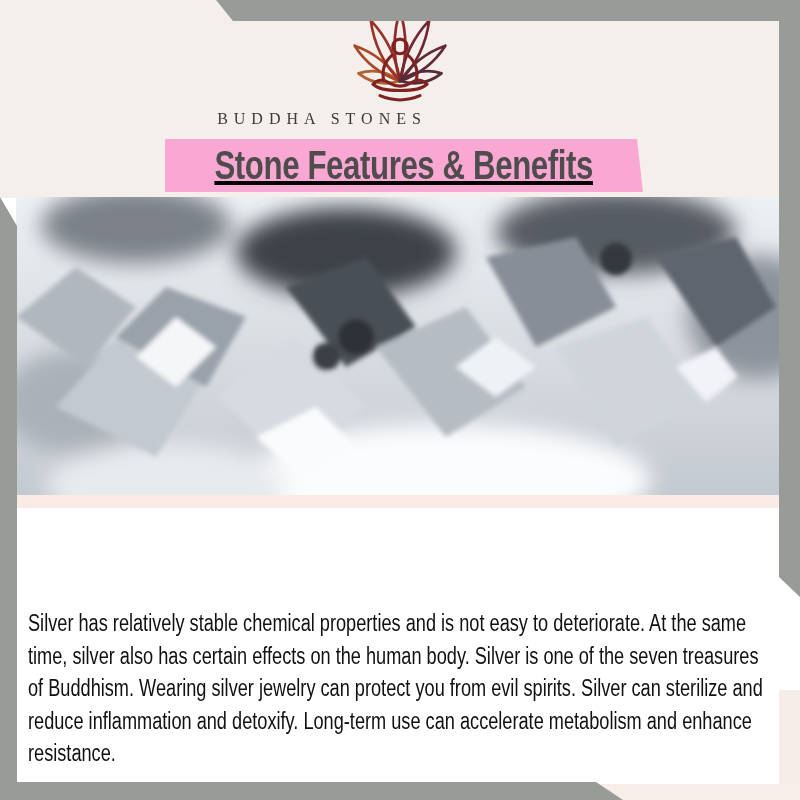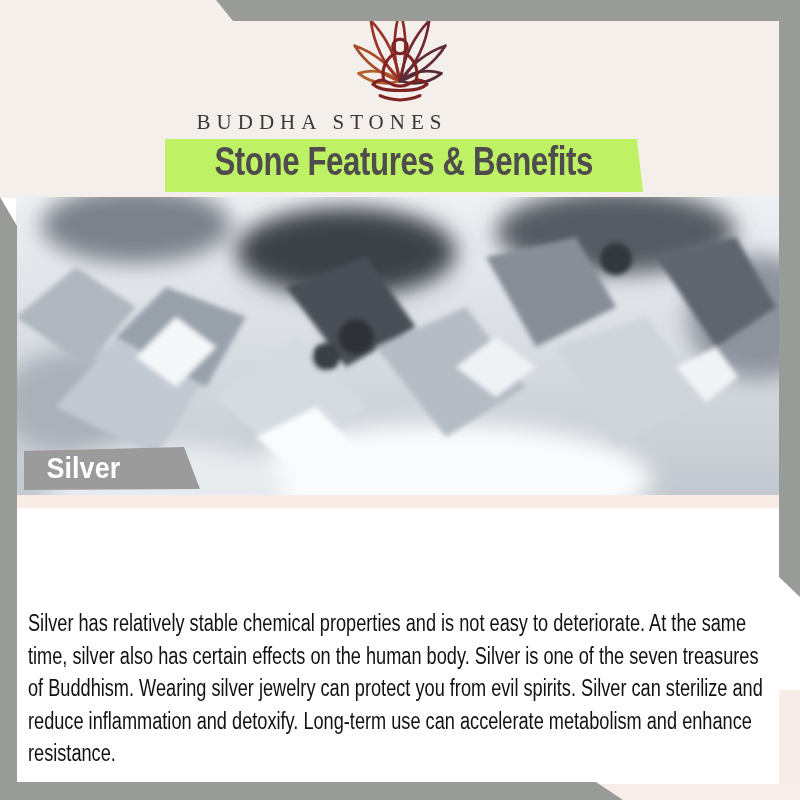--- a/index.html
+++ b/index.html
@@ -5,27 +5,27 @@
   html,body{margin:0;padding:0;background:#ffffff;}
   #app{
     position:relative;width:800px;height:800px;overflow:hidden;
     background:#ffffff;font-family:"Liberation Sans",sans-serif;
   }
   
   .header-cream{position:absolute;left:0;top:0;width:800px;height:198px;background:#f4efeb;z-index:1;}
   .logo-svg{position:absolute;left:300px;top:8px;width:200px;height:100px;z-index:2;}
   .brand-name{
     position:absolute;left:0;top:110px;width:644px;text-align:center;z-index:2;
-    font-family:"Liberation Serif",serif;font-size:21px;letter-spacing:6px;
+    font-family:"Liberation Serif",serif;font-size:16px;letter-spacing:6px;
     color:#3b3938;font-weight:400;
   }
   .title-panel{
-    position:absolute;left:165px;top:139px;width:478px;height:53px;background:#bef264;z-index:3;
+    position:absolute;left:165px;top:139px;width:478px;height:53px;background:#f9a8d4;z-index:3;
     clip-path:polygon(0 0,472px 0,478px 53px,0 53px);
-    display:flex;justify-content:center;
+    display:flex;align-items:center;justify-content:center;text-decoration:underline;
   }
   .title-panel .t{
     font-size:40px;font-weight:700;color:#4e4c4c;white-space:nowrap;
     transform:scaleX(0.78);transform-origin:center;letter-spacing:-0.5px;
   }
   
   .photo{position:absolute;left:16px;top:197px;width:763px;height:298px;z-index:2;overflow:hidden;}
   .stone-tag{
     position:absolute;left:16px;top:444px;width:192px;height:48px;z-index:4;
     background:#9b9b9b;clip-path:polygon(8px 7px,168px 3px,184px 45px,8px 46px);
@@ -137,23 +137,20 @@
         <circle cx="310" cy="160" r="14" fill="#3a3f45"></circle>
         <circle cx="600" cy="62" r="16" fill="#33373d"></circle>
         <polygon points="120,160 160,120 200,150 160,190" fill="#f4f6f8"></polygon>
         <polygon points="440,170 480,140 520,170 480,200" fill="#eff2f5"></polygon>
         <polygon points="660,170 700,150 722,180 690,205" fill="#f1f3f6"></polygon>
         <polygon points="240,240 300,210 340,250 290,285" fill="#fafbfc"></polygon>
       </g>
     </svg>
     
   </div>
-  <div class="stone-tag">
-    <div class="t">Silver</div>
-  </div>
   <div class="pink-band"></div>
 
 
   <p class="desc">Silver has relatively stable chemical properties and is not easy to deteriorate. At the same time, silver also has certain effects on the human body. Silver is one of the seven treasures of Buddhism. Wearing silver jewelry can protect you from evil spirits. Silver can sterilize and reduce inflammation and detoxify. Long-term use can accelerate metabolism and enhance resistance.</p>
 
   <div class="patch patch-right-pink"></div>
   <div class="patch patch-bottom-pink"></div>
   <div class="bar bar-top"></div>
   <div class="bar bar-right"></div>
   <div class="bar bar-left"></div>

